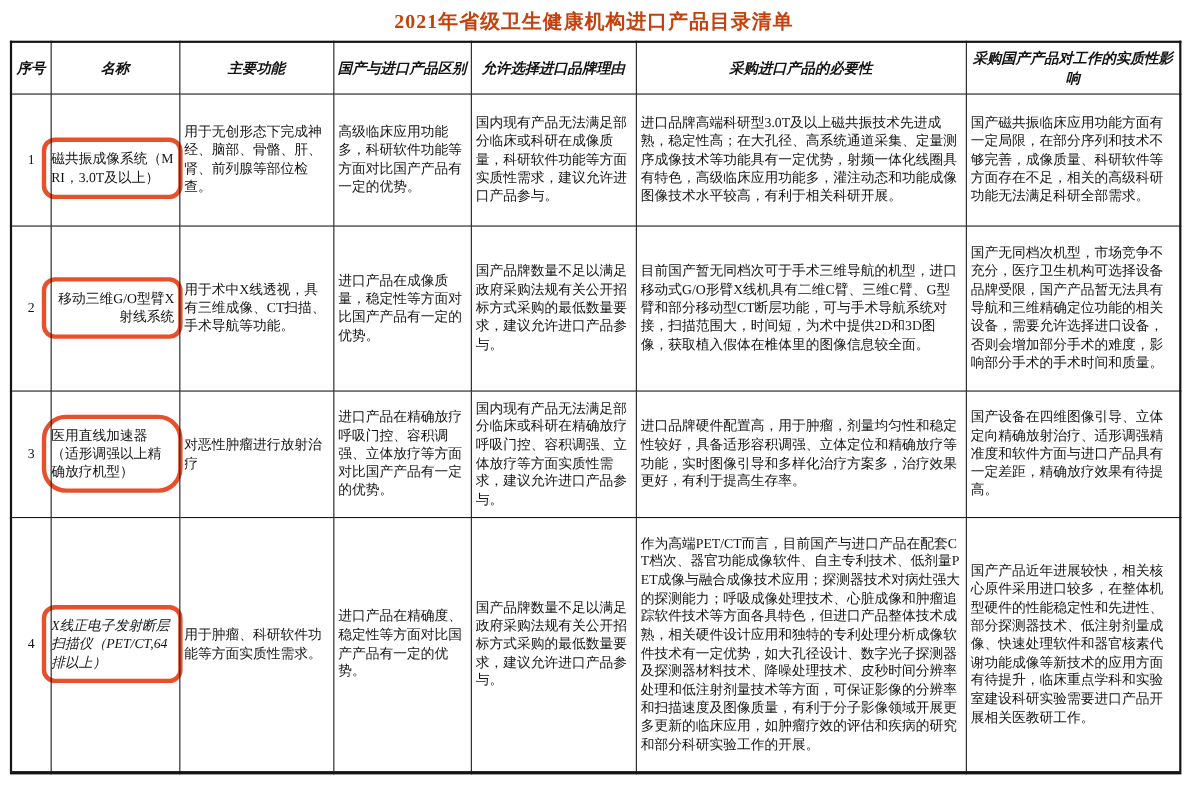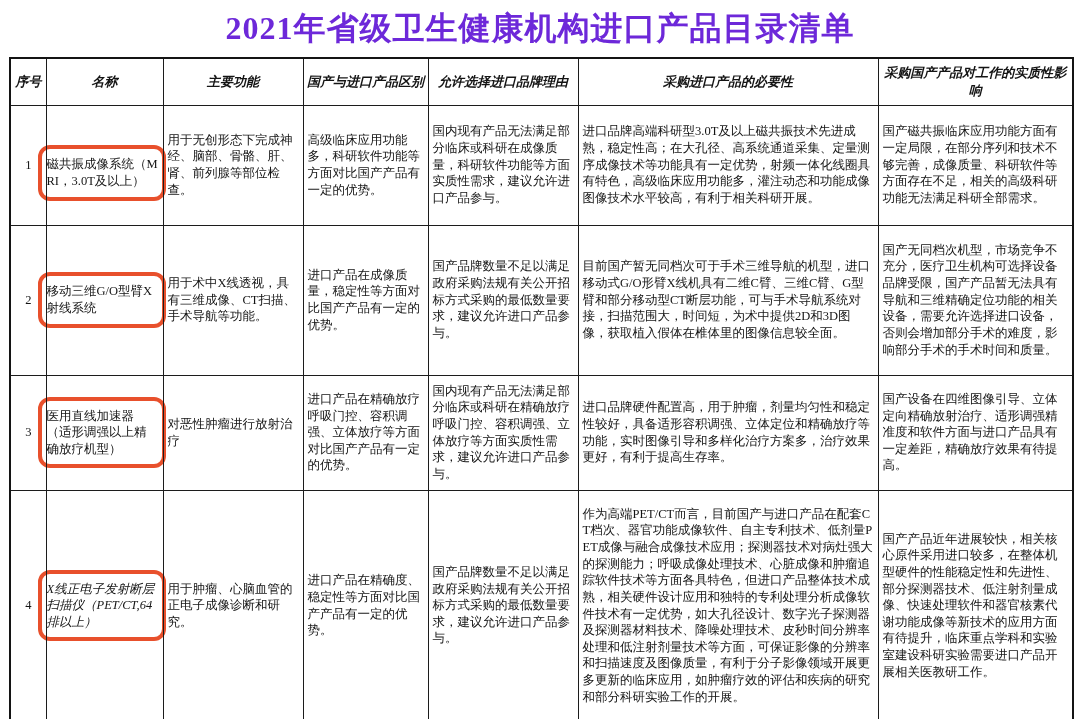--- a/index.html
+++ b/index.html
@@ -4,21 +4,21 @@
 <style>
   html,body{margin:0;padding:0;}
   body{
     width:1080px;height:719px;background:#ffffff;
     font-family:"Liberation Serif","DejaVu Serif",serif;
     color:#111;position:relative;overflow:hidden;
   }
   .page{width:1080px;height:719px;background:#fff;}
   h1.title{
     margin:7px 0 6px 0;text-align:center;
-    font-size:32px;font-weight:bold;letter-spacing:1px;color:#6d28d9;
+    font-size:18px;font-weight:bold;letter-spacing:1px;color:#c2410c;
   }
   table.catalog{
     table-layout:fixed;border-collapse:collapse;
     width:1063px;margin-left:9px;
     border:2px solid #141414;border-bottom-width:3px;
   }
   table.catalog th, table.catalog td{
     border:1px solid #1c1c1c;
     vertical-align:middle;
     padding:3px 4px;
@@ -80,45 +80,45 @@
         </td>
         <td class="long">用于无创形态下完成神经、脑部、骨骼、肝、肾、前列腺等部位检查。</td>
         <td class="long">高级临床应用功能多，科研软件功能等方面对比国产产品有一定的优势。</td>
         <td class="long">国内现有产品无法满足部分临床或科研在成像质量，科研软件功能等方面实质性需求，建议允许进口产品参与。</td>
         <td class="long">进口品牌高端科研型3.0T及以上磁共振技术先进成熟，稳定性高；在大孔径、高系统通道采集、定量测序成像技术等功能具有一定优势，射频一体化线圈具有特色，高级临床应用功能多，灌注动态和功能成像图像技术水平较高，有利于相关科研开展。</td>
         <td class="long">国产磁共振临床应用功能方面有一定局限，在部分序列和技术不够完善，成像质量、科研软件等方面存在不足，相关的高级科研功能无法满足科研全部需求。</td>
       </tr>
       <tr class="r1">
         <td class="c-no">2</td>
         <td class="c-name">
-          <span class="hl" style="border-color: rgb(232, 80, 44);"><span>移动三维G/O型臂X射线系统</span></span>
+          <span class="hl" style="border-color: rgb(232, 80, 44); text-align: right;"><span>移动三维G/O型臂X射线系统</span></span>
         </td>
         <td class="long">用于术中X线透视，具有三维成像、CT扫描、手术导航等功能。</td>
         <td class="long">进口产品在成像质量，稳定性等方面对比国产产品有一定的优势。</td>
         <td class="long">国产品牌数量不足以满足政府采购法规有关公开招标方式采购的最低数量要求，建议允许进口产品参与。</td>
         <td class="long">目前国产暂无同档次可于手术三维导航的机型，进口移动式G/O形臂X线机具有二维C臂、三维C臂、G型臂和部分移动型CT断层功能，可与手术导航系统对接，扫描范围大，时间短，为术中提供2D和3D图像，获取植入假体在椎体里的图像信息较全面。</td>
         <td class="long">国产无同档次机型，市场竞争不充分，医疗卫生机构可选择设备品牌受限，国产产品暂无法具有导航和三维精确定位功能的相关设备，需要允许选择进口设备，否则会增加部分手术的难度，影响部分手术的手术时间和质量。</td>
       </tr>
       <tr class="r2">
         <td class="c-no">3</td>
         <td class="c-name">
-          <span class="hl" style="border-color: rgb(232, 80, 44);"><span>医用直线加速器（适形调强以上精确放疗机型）</span></span>
+          <span class="hl" style="border-color: rgb(232, 80, 44); border-radius: 22px;"><span>医用直线加速器（适形调强以上精确放疗机型）</span></span>
         </td>
         <td class="long">对恶性肿瘤进行放射治疗</td>
         <td class="long">进口产品在精确放疗呼吸门控、容积调强、立体放疗等方面对比国产产品有一定的优势。</td>
         <td class="long">国内现有产品无法满足部分临床或科研在精确放疗呼吸门控、容积调强、立体放疗等方面实质性需求，建议允许进口产品参与。</td>
         <td class="long">进口品牌硬件配置高，用于肿瘤，剂量均匀性和稳定性较好，具备适形容积调强、立体定位和精确放疗等功能，实时图像引导和多样化治疗方案多，治疗效果更好，有利于提高生存率。</td>
         <td class="long">国产设备在四维图像引导、立体定向精确放射治疗、适形调强精准度和软件方面与进口产品具有一定差距，精确放疗效果有待提高。</td>
       </tr>
       <tr class="r3">
         <td class="c-no">4</td>
         <td class="c-name">
           <span class="hl" style="border-color: rgb(232, 80, 44); font-style: italic;"><span>X线正电子发射断层扫描仪（PET/CT,64排以上）</span></span>
         </td>
-        <td class="long">用于肿瘤、心脑血管的正电子成像诊断和研究。</td>
+        <td class="long">用于肿瘤、科研软件功能等方面实质性需求。</td>
         <td class="long">进口产品在精确度、稳定性等方面对比国产产品有一定的优势。</td>
         <td class="long">国产品牌数量不足以满足政府采购法规有关公开招标方式采购的最低数量要求，建议允许进口产品参与。</td>
         <td class="long">作为高端PET/CT而言，目前国产与进口产品在配套CT档次、器官功能成像软件、自主专利技术、低剂量PET成像与融合成像技术应用；探测器技术对病灶强大的探测能力；呼吸成像处理技术、心脏成像和肿瘤追踪软件技术等方面各具特色，但进口产品整体技术成熟，相关硬件设计应用和独特的专利处理分析成像软件技术有一定优势，如大孔径设计、数字光子探测器及探测器材料技术、降噪处理技术、皮秒时间分辨率处理和低注射剂量技术等方面，可保证影像的分辨率和扫描速度及图像质量，有利于分子影像领域开展更多更新的临床应用，如肿瘤疗效的评估和疾病的研究和部分科研实验工作的开展。</td>
         <td class="long">国产产品近年进展较快，相关核心原件采用进口较多，在整体机型硬件的性能稳定性和先进性、部分探测器技术、低注射剂量成像、快速处理软件和器官核素代谢功能成像等新技术的应用方面有待提升，临床重点学科和实验室建设科研实验需要进口产品开展相关医教研工作。</td>
       </tr>
     </tbody>
   </table>
 </div>
 
 </body></html>

